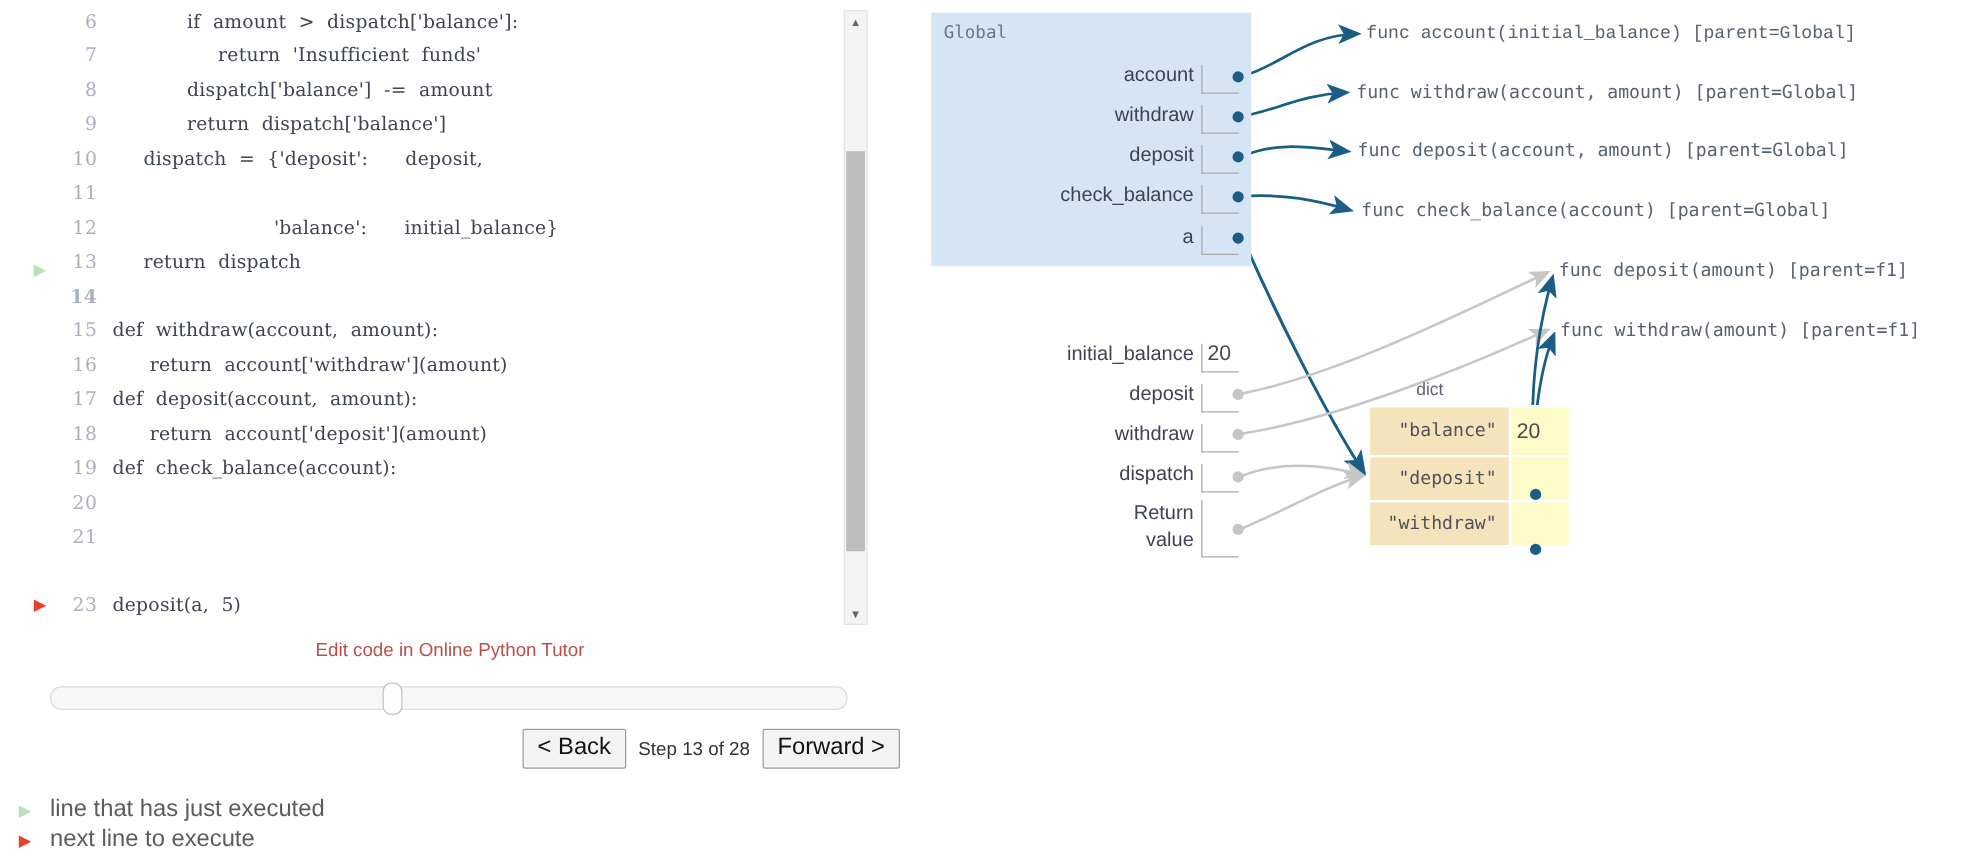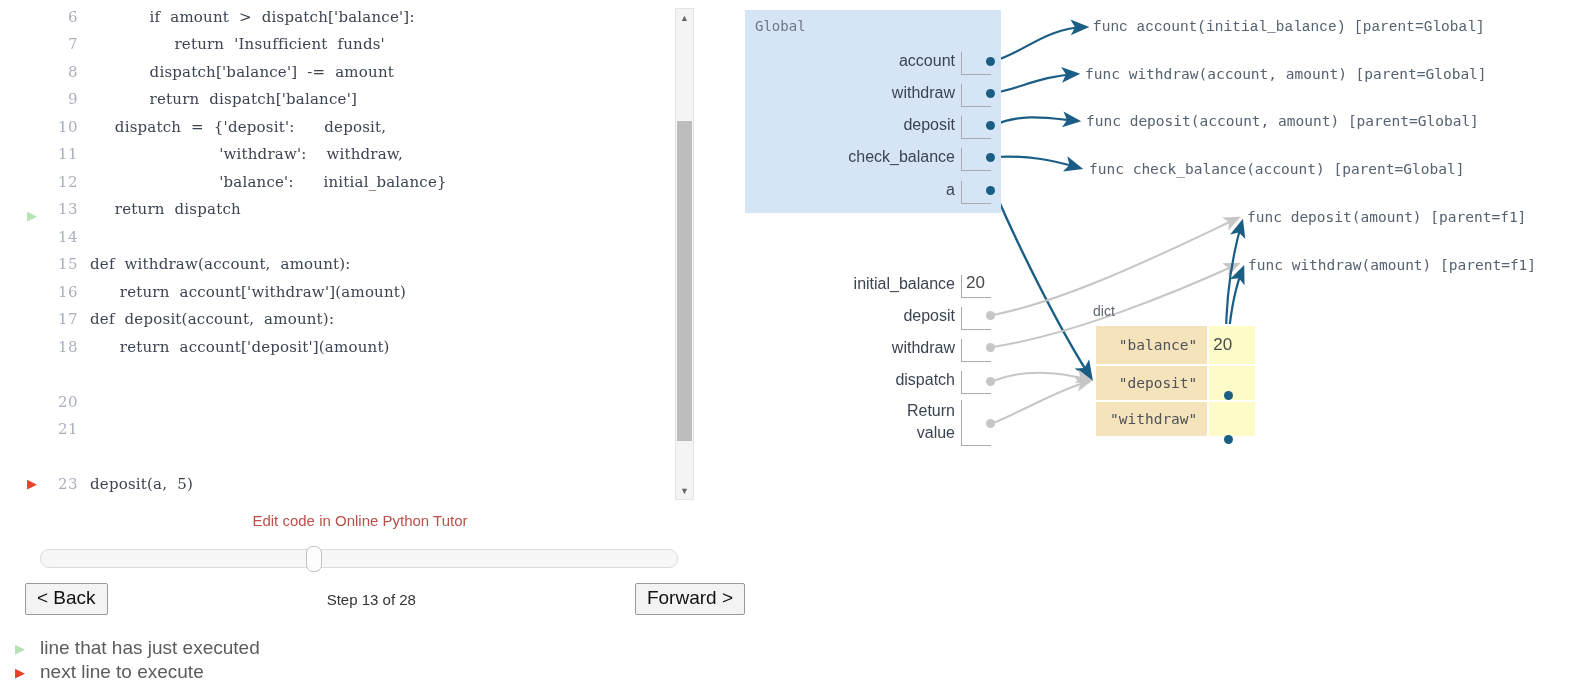--- a/index.html
+++ b/index.html
@@ -65,21 +65,21 @@
     background:#f7f7f7;border:1px solid #dcdcdc;border-radius:9px;
     box-sizing:border-box;
   }
   #slider-thumb{
     position:absolute;left:266px;top:-3px;width:16px;height:26px;
     background:#fdfdfd;border:1px solid #c2c2c2;border-radius:7px;
     box-sizing:border-box;
   }
   #nav-row{
     position:absolute;left:0;top:583px;width:720px;
-    display:flex;align-items:center;justify-content:space-between;gap:10px;padding-left:25px;
+    display:flex;align-items:center;justify-content:flex-end;gap:10px;
   }
   .nav-btn{
     font-family:"Liberation Sans",sans-serif;font-size:19px;color:#111;
     background:#f3f3f3;border:1px solid #9a9a9a;border-radius:2px;
     padding:3px 11px 5px 11px;cursor:pointer;
   }
   #step-label{font-size:15px;color:#333;}
 
   .legend-row{
     position:absolute;left:0;display:flex;align-items:center;gap:0;
@@ -130,21 +130,21 @@
   }
   .ptr-dot.active{background:#1a5e85;}
   .ptr-dot.faded{background:#c6c6c6;}
 
   .func-label{
     position:absolute;white-space:nowrap;
     font-family:"DejaVu Sans Mono","Liberation Mono",monospace;
     font-size:14.5px;color:#556270;
   }
   .obj-label{
-    position:absolute;font-size:14px;color:#5c6672;
+    position:absolute;font-size:14px;color:#5c6672;margin-left:40px;
   }
   .dict-table{
     position:absolute;border-collapse:separate;border-spacing:2px;
     background:#ffffff;
   }
   .dict-key{
     background:#f4e3bb;padding:9px 10px 9px 14px;text-align:right;
     font-family:"DejaVu Sans Mono","Liberation Mono",monospace;
     font-size:14.5px;color:#50525a;white-space:nowrap;
   }
@@ -172,50 +172,53 @@
     <div class="code-line" style="top: 85.5px;">
       <span class="ln">9</span>
       <span class="ctxt">            return  dispatch['balance']</span>
     </div>
     <div class="code-line" style="top: 113px;">
       <span class="ln">10</span>
       <span class="ctxt">     dispatch  =  {'deposit':      deposit,</span>
     </div>
     <div class="code-line" style="top: 140.5px;">
       <span class="ln">11</span>
-      <span class="ctxt">                          'withdraw':    withdraw,</span>
     </div>
     <div class="code-line" style="top: 168px;">
       <span class="ln">12</span>
       <span class="ctxt">                          'balance':      initial_balance}</span>
     </div>
     <div class="code-line" style="top: 195.5px;">
       <span class="ln">13</span>
       <span class="ctxt">     return  dispatch</span>
     </div>
     <div class="arrow-marker arrow-green" style="top: 207.5px;">▶</div>
-    <div class="code-line" style="top: 223px;">
+    <div class="code-line" style="top: 223px; font-weight: bold;">
       <span class="ln">14</span>
       <span class="ctxt"></span>
     </div>
     <div class="code-line" style="top: 250.5px;">
       <span class="ln">15</span>
       <span class="ctxt">def  withdraw(account,  amount):</span>
     </div>
     <div class="code-line" style="top: 278px;">
       <span class="ln">16</span>
       <span class="ctxt">      return  account['withdraw'](amount)</span>
     </div>
     <div class="code-line" style="top: 305.5px;">
       <span class="ln">17</span>
       <span class="ctxt">def  deposit(account,  amount):</span>
     </div>
     <div class="code-line" style="top: 333px;">
       <span class="ln">18</span>
       <span class="ctxt">      return  account['deposit'](amount)</span>
+    </div>
+    <div class="code-line" style="top: 360.5px;">
+      <span class="ln">19</span>
+      <span class="ctxt">def  check_balance(account):</span>
     </div>
     <div class="code-line" style="top: 388px;">
       <span class="ln">20</span>
     </div>
     <div class="code-line" style="top: 415.5px;">
       <span class="ln">21</span>
       <span class="ctxt"></span>
     </div>
     <div class="code-line" style="top: 470.5px;">
       <span class="ln">23</span>

